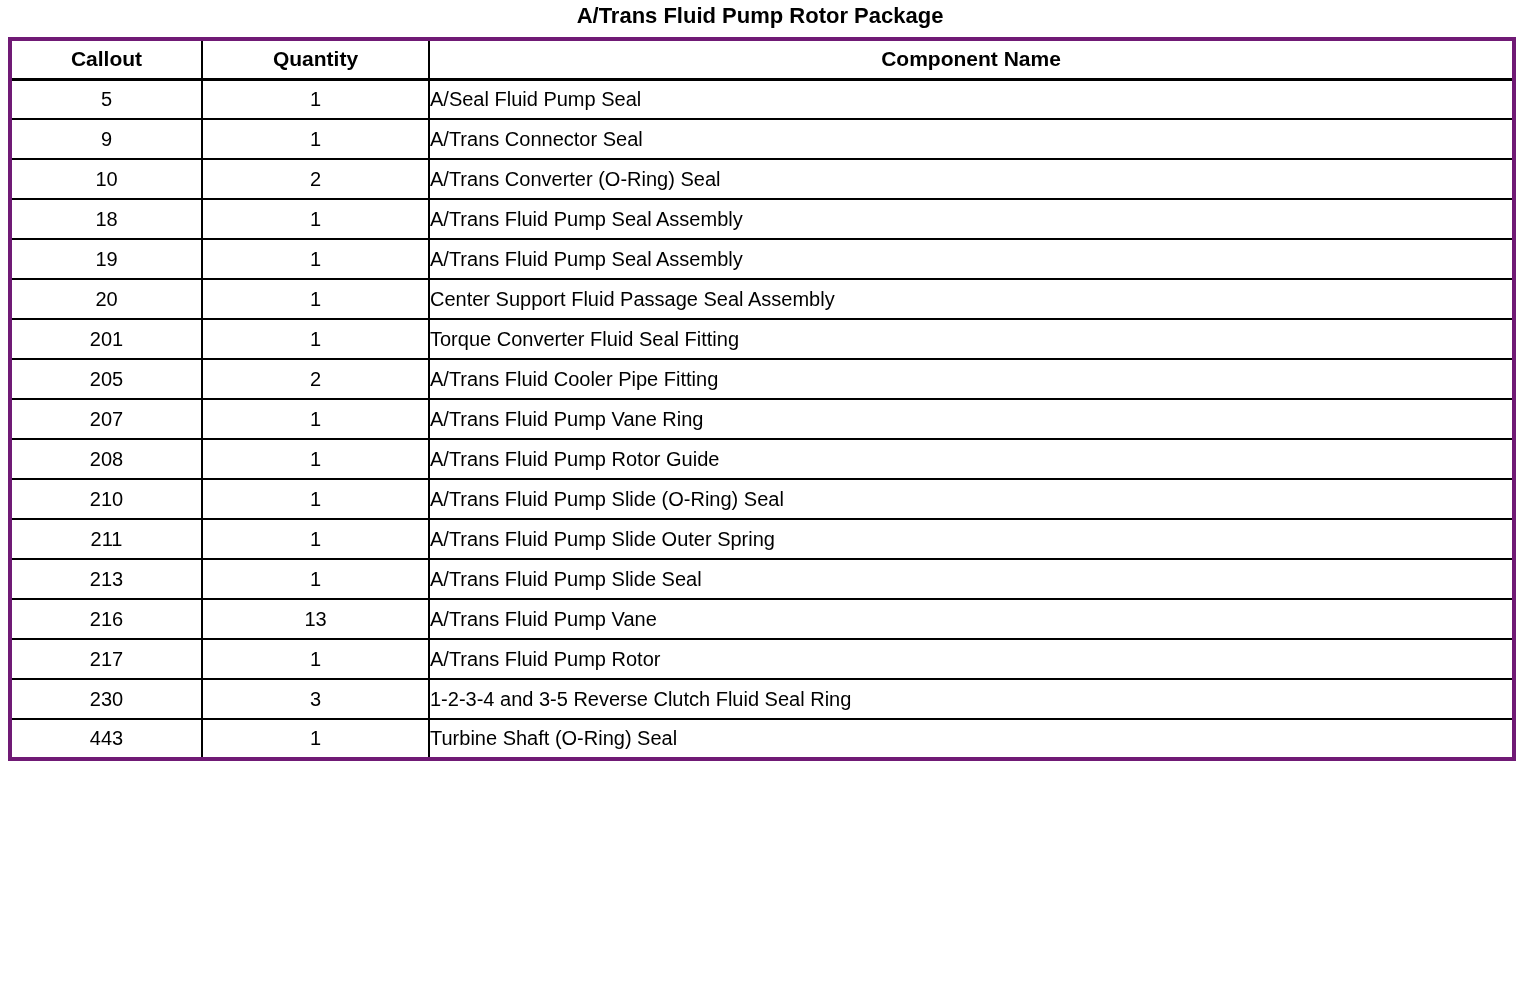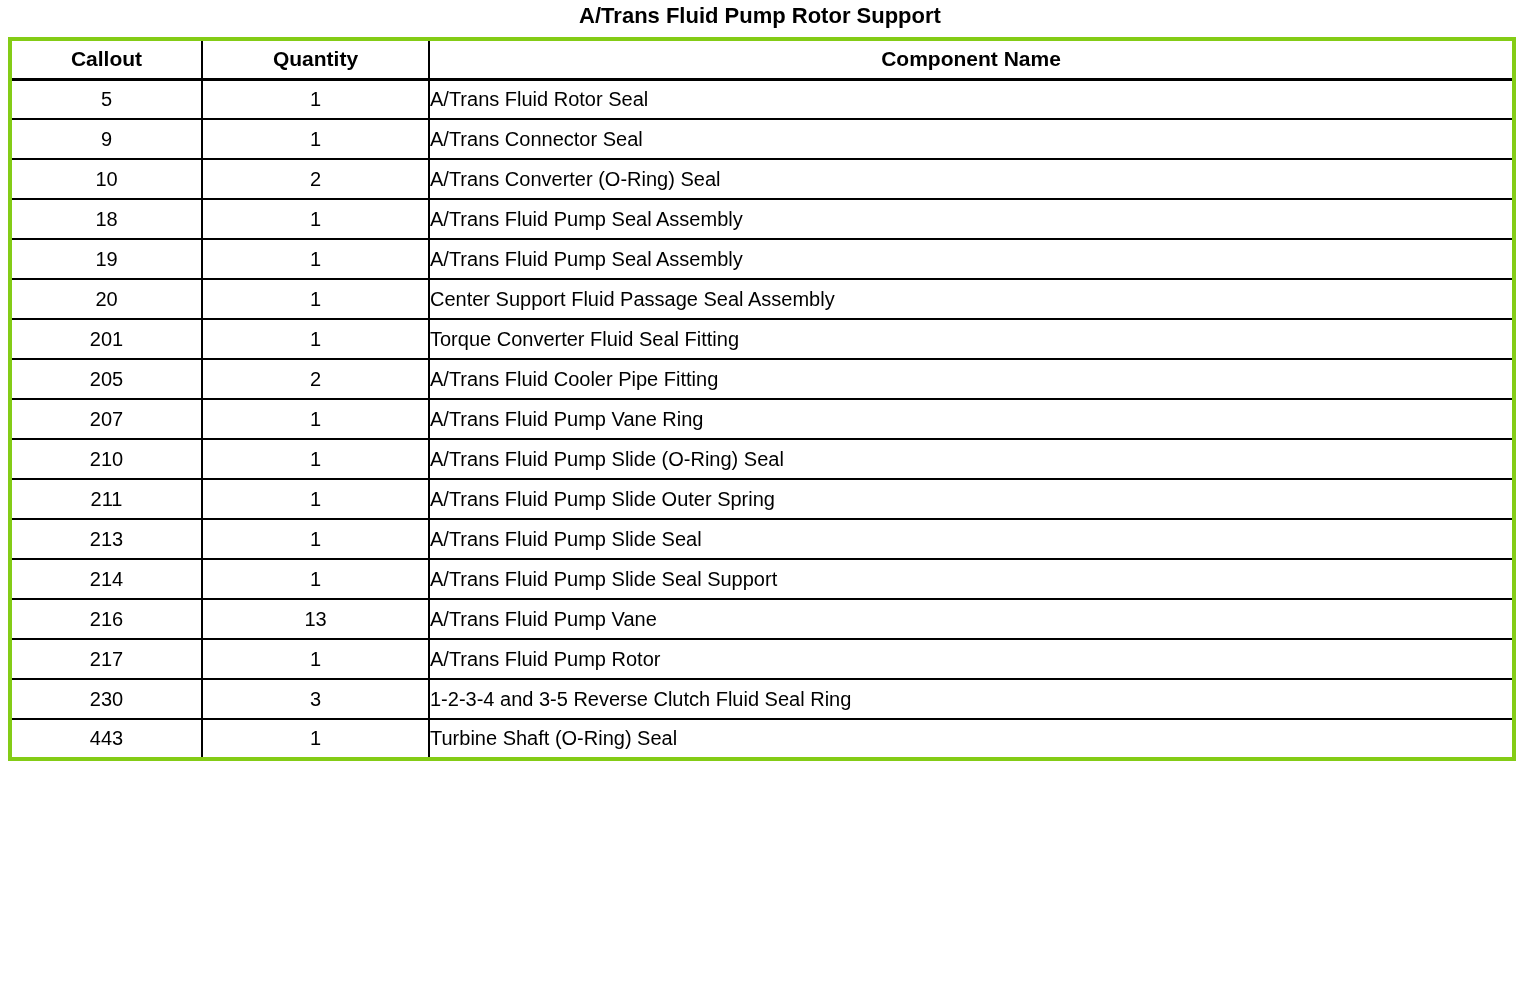--- a/index.html
+++ b/index.html
@@ -18,21 +18,21 @@
     font-size: 22px;
     line-height: 26px;
     padding-top: 3px;
     height: 37px;
   }
   table.parts-table {
     border-collapse: collapse;
     table-layout: fixed;
     margin-left: 8px;
     width: 1504px;
-    border: 4px solid #84cc16;
+    border: 4px solid #701a75;
   }
   table.parts-table th,
   table.parts-table td {
     border: 2px solid #000000;
     font-size: 20px;
     overflow: hidden;
     white-space: nowrap;
     padding: 0;
   }
   table.parts-table th {
@@ -47,40 +47,40 @@
   }
   .col-callout   { width: 192px; }
   .col-quantity  { width: 227px; }
   .col-component { width: 1085px; }
   td.center { text-align: center; }
   td.left   { text-align: left; padding-left: 8px; }
 </style>
 </head>
 <body>
 
-<div class="page-title">A/Trans Fluid Pump Rotor Support</div>
+<div class="page-title">A/Trans Fluid Pump Rotor Package</div>
 
 <table class="parts-table">
   <colgroup>
     <col class="col-callout">
     <col class="col-quantity">
     <col class="col-component">
   </colgroup>
   <thead>
     <tr>
       <th>Callout</th>
       <th>Quantity</th>
       <th>Component Name</th>
     </tr>
   </thead>
   <tbody id="table-body">
       <tr>
         <td class="center">5</td>
         <td class="center">1</td>
-        <td class="left">A/Trans Fluid Rotor Seal</td>
+        <td class="left">A/Seal Fluid Pump Seal</td>
       </tr>
       <tr>
         <td class="center">9</td>
         <td class="center">1</td>
         <td class="left">A/Trans Connector Seal</td>
       </tr>
       <tr>
         <td class="center">10</td>
         <td class="center">2</td>
         <td class="left">A/Trans Converter (O-Ring) Seal</td>
@@ -109,38 +109,38 @@
         <td class="center">205</td>
         <td class="center">2</td>
         <td class="left">A/Trans Fluid Cooler Pipe Fitting</td>
       </tr>
       <tr>
         <td class="center">207</td>
         <td class="center">1</td>
         <td class="left">A/Trans Fluid Pump Vane Ring</td>
       </tr>
       <tr>
+        <td class="center">208</td>
+        <td class="center">1</td>
+        <td class="left">A/Trans Fluid Pump Rotor Guide</td>
+      </tr>
+      <tr>
         <td class="center">210</td>
         <td class="center">1</td>
         <td class="left">A/Trans Fluid Pump Slide (O-Ring) Seal</td>
       </tr>
       <tr>
         <td class="center">211</td>
         <td class="center">1</td>
         <td class="left">A/Trans Fluid Pump Slide Outer Spring</td>
       </tr>
       <tr>
         <td class="center">213</td>
         <td class="center">1</td>
         <td class="left">A/Trans Fluid Pump Slide Seal</td>
-      </tr>
-      <tr>
-        <td class="center">214</td>
-        <td class="center">1</td>
-        <td class="left">A/Trans Fluid Pump Slide Seal Support</td>
       </tr>
       <tr>
         <td class="center">216</td>
         <td class="center">13</td>
         <td class="left">A/Trans Fluid Pump Vane</td>
       </tr>
       <tr>
         <td class="center">217</td>
         <td class="center">1</td>
         <td class="left">A/Trans Fluid Pump Rotor</td>

